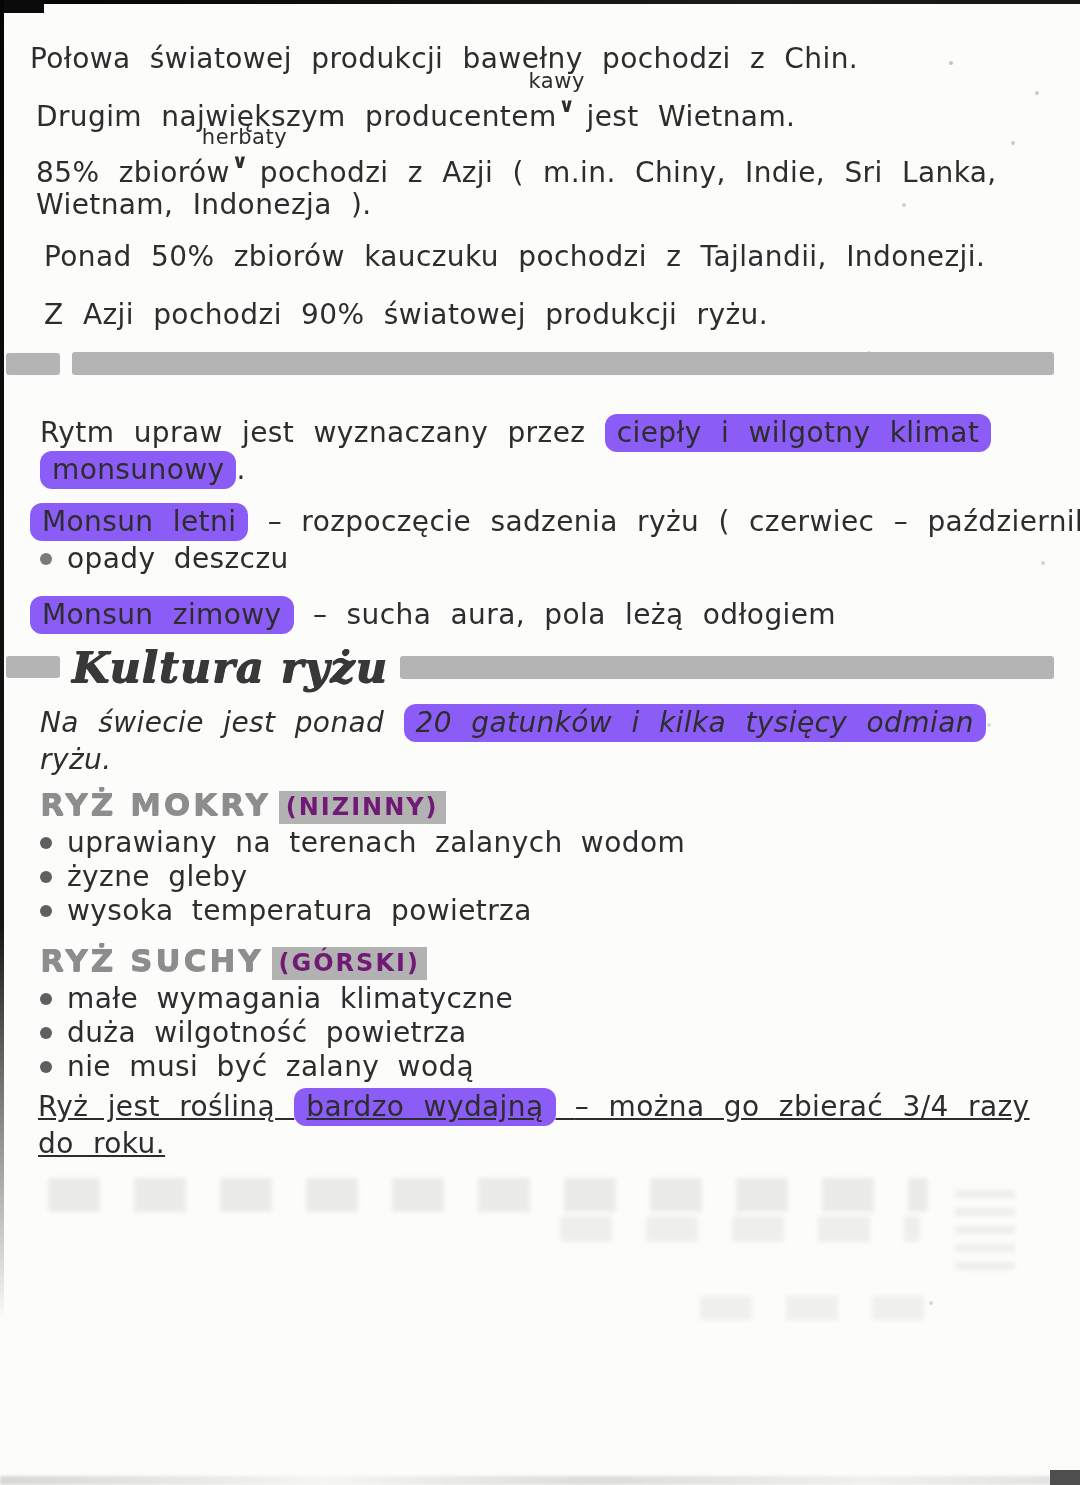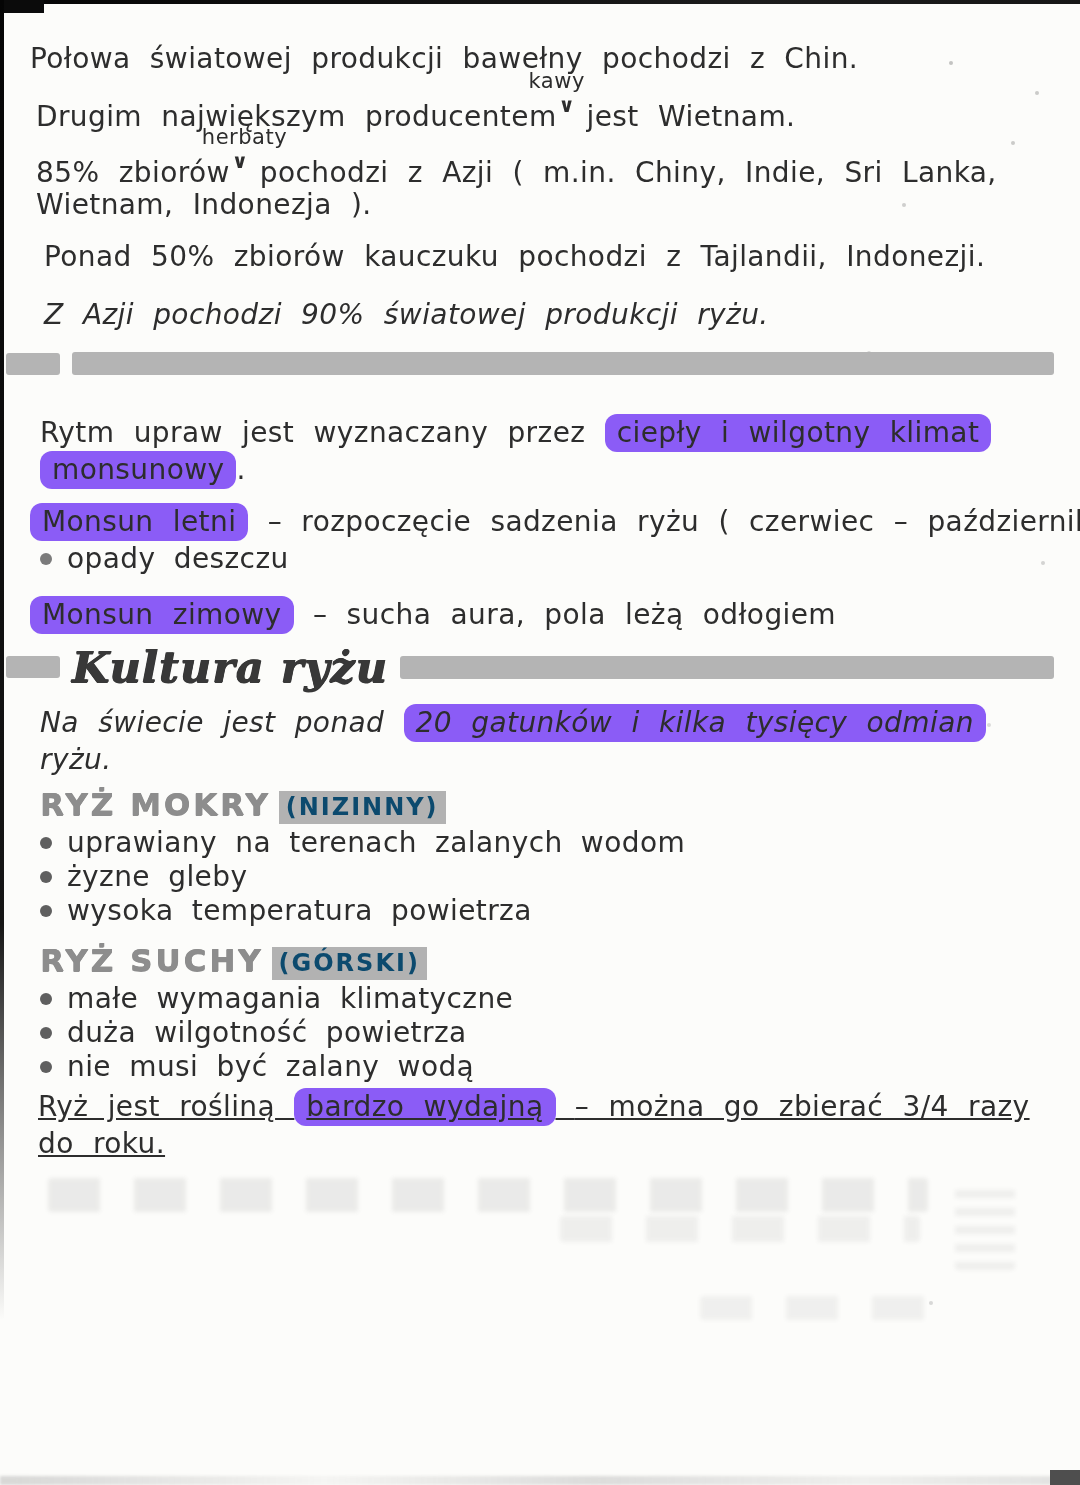--- a/index.html
+++ b/index.html
@@ -45,21 +45,21 @@
 
   
   .insertion { position:relative; display:inline-block; width:30px; height:30px; vertical-align:baseline; }
   .insert-word { position:absolute; bottom:26px; left:-28px; font-size:21px; letter-spacing:.5px; word-spacing:2px; white-space:nowrap; }
   .insert-caret { position:absolute; bottom:2px; left:2px; font-size:20px; font-weight:bold; color:#2d2d2d; }
 
   
   .rice-head { position:absolute; font-weight:bold; white-space:nowrap; }
   .rice-title { color:#8d8d8d; font-size:31px; letter-spacing:3px;
                 text-shadow:.6px 0 0 #8d8d8d, 0 .6px 0 #8d8d8d; }
-  .rice-sub { background:#b2b2b2; color:#0c4a6e; font-size:24px; letter-spacing:2px; padding:2px 7px 3px; margin-left:8px; }
+  .rice-sub { background:#b2b2b2; color:#701a75; font-size:24px; letter-spacing:2px; padding:2px 7px 3px; margin-left:8px; }
 
   
   .blist { position:absolute; font-size:28px; line-height:33px; letter-spacing:.4px; word-spacing:9px; }
   .bline { display:flex; align-items:center; gap:15px; margin-bottom:1px; }
   .dot { width:12px; height:12px; border-radius:50%; background:#5f5f5f; flex:none; }
   .dot.light { background:#7b7b7b; }
 
   
   .ghost { position:absolute; opacity:.10; filter:blur(2.2px); border-radius:4px;
            background:repeating-linear-gradient(90deg,#5a5a5a 0 52px, transparent 52px 86px); }
@@ -91,21 +91,21 @@
     <span>85% zbiorów</span><span class="insertion"><span class="insert-word">herbaty</span><span class="insert-caret">∨</span></span><span>pochodzi z Azji ( m.in. Chiny, Indie, Sri Lanka,</span>
   </div>
   <div class="tb" style="top:186px; left:36px; right:24px;">
     <span>Wietnam, Indonezja ).</span>
   </div>
 
   <div class="tb" style="top:238px; left:44px; right:24px;">
     <span>Ponad 50% zbiorów kauczuku pochodzi z Tajlandii, Indonezji.</span>
   </div>
 
-  <div class="tb" style="top:296px; left:44px; right:12px;font-style:italic;">
+  <div class="tb" style="top:296px; left:44px; right:12px;">
     <span>Z Azji pochodzi 90% światowej produkcji ryżu.</span>
   </div>
 
   <div class="hrow" style="top:352px;">
     <div class="hbar-lead"></div>
     <div class="hbar-tail"></div>
   </div>
 
   <div class="tb" style="top:414px; left:40px; right:24px;">
     <span>Rytm upraw jest wyznaczany przez</span>

